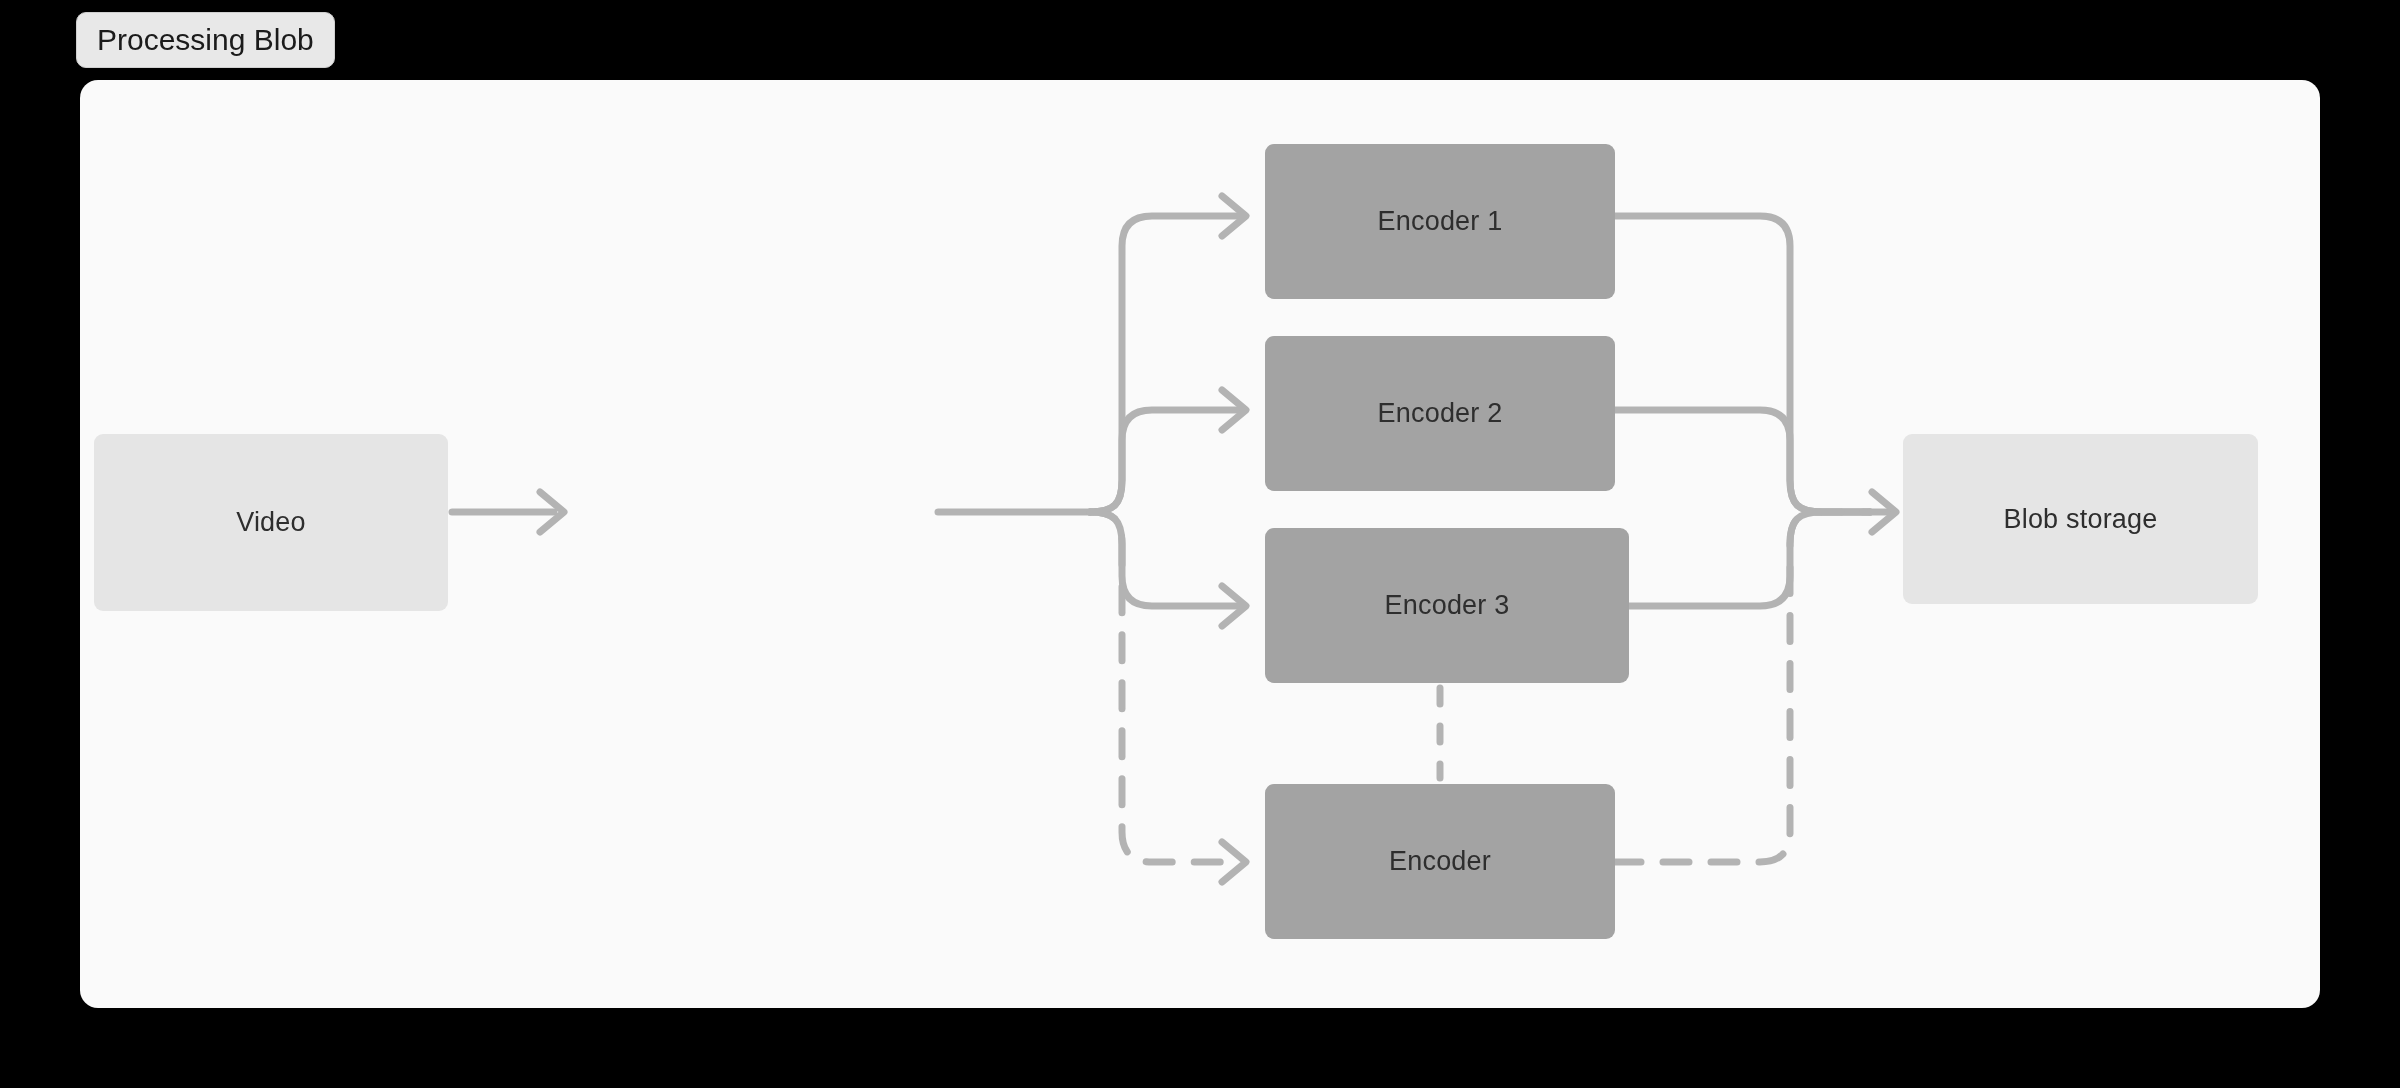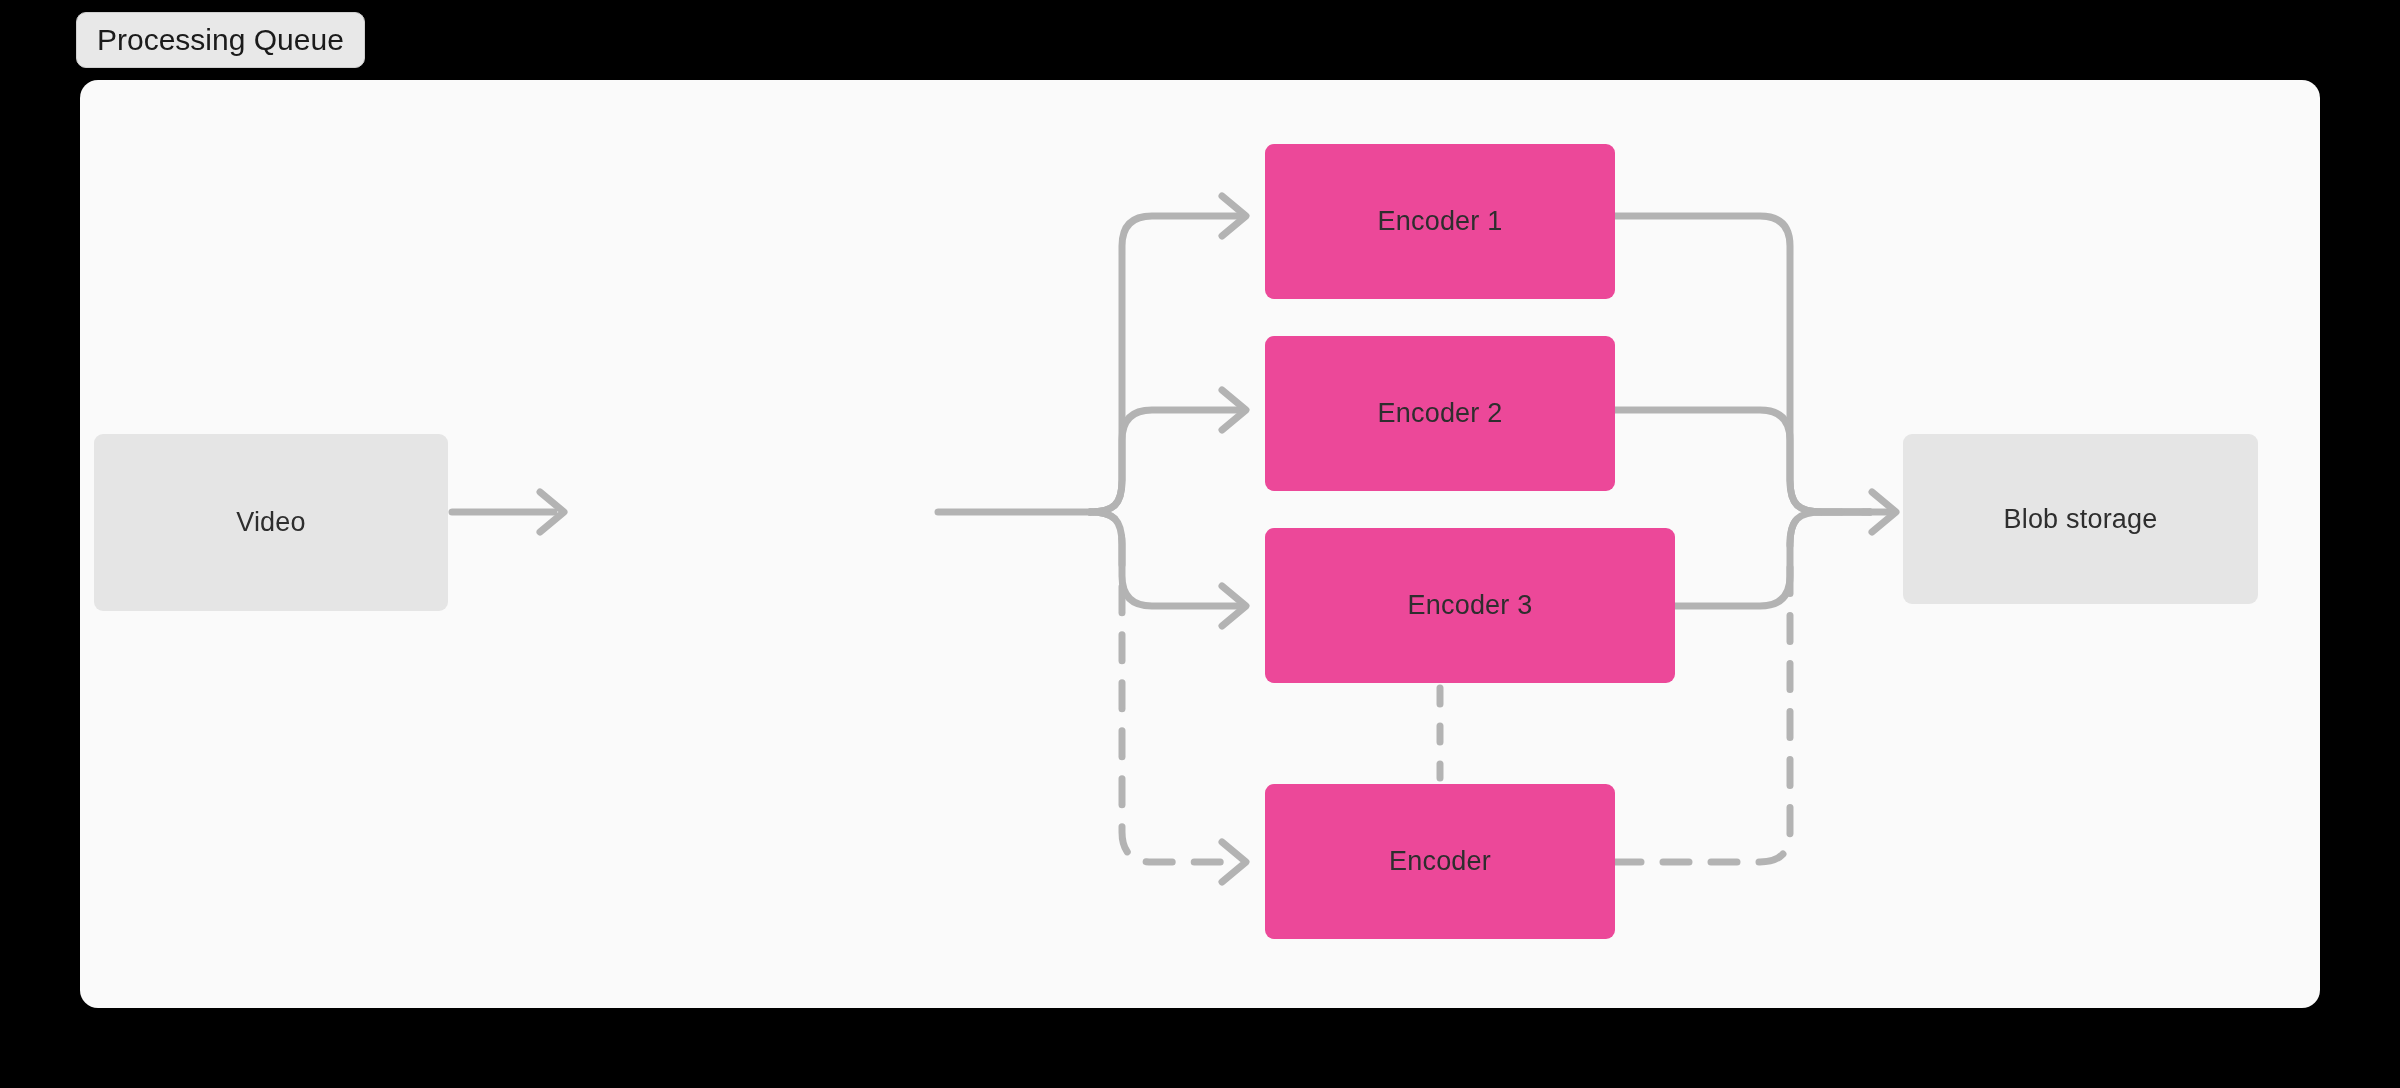--- a/index.html
+++ b/index.html
@@ -73,29 +73,29 @@
     z-index: 3;
   }
   .node .node-label {
     font-size: 27px;
     color: #2e2e2e;
     line-height: 1;
     white-space: nowrap;
     letter-spacing: 0.2px;
   }
   .node-gray  { background: #e5e5e5; }
-  .node-blue  { background: #ec4899; }
+  .node-blue  { background: #a3a3a3; }
 </style>
 </head>
 <body>
 
 <div id="page">
 
   <div id="title-badge">
-    <span class="title-text">Processing Queue</span>
+    <span class="title-text">Processing Blob</span>
   </div>
 
   <div id="diagram-canvas">
 
     <svg id="edge-layer" viewBox="0 0 2240 928" width="2240" height="928">
 
       <g>
         <path d="M 372 432 L 474 432" fill="none" stroke="#b3b3b3" stroke-width="7" stroke-linecap="round"></path>
         <path d="M 460 412 L 484 432 L 460 452" fill="none" stroke="#b3b3b3" stroke-width="7" stroke-linecap="round" stroke-linejoin="round"></path>
       </g>
@@ -156,21 +156,21 @@
 
 
     <div class="node node-blue" style="left:1185px; top:64px;  width:350px; height:155px;">
       <span class="node-label">Encoder 1</span>
     </div>
 
     <div class="node node-blue" style="left:1185px; top:256px; width:350px; height:155px;">
       <span class="node-label">Encoder 2</span>
     </div>
 
-    <div class="node node-blue" style="left:1185px; top:448px; width:410px; height:155px;">
+    <div class="node node-blue" style="left:1185px; top:448px; width:364px; height:155px;">
       <span class="node-label">Encoder 3</span>
     </div>
 
     <div class="node node-blue" style="left:1185px; top:704px; width:350px; height:155px;">
       <span class="node-label">Encoder</span>
     </div>
 
     <div class="node node-gray" style="left:1823px; top:354px; width:355px; height:170px;">
       <span class="node-label">Blob storage</span>
     </div>

